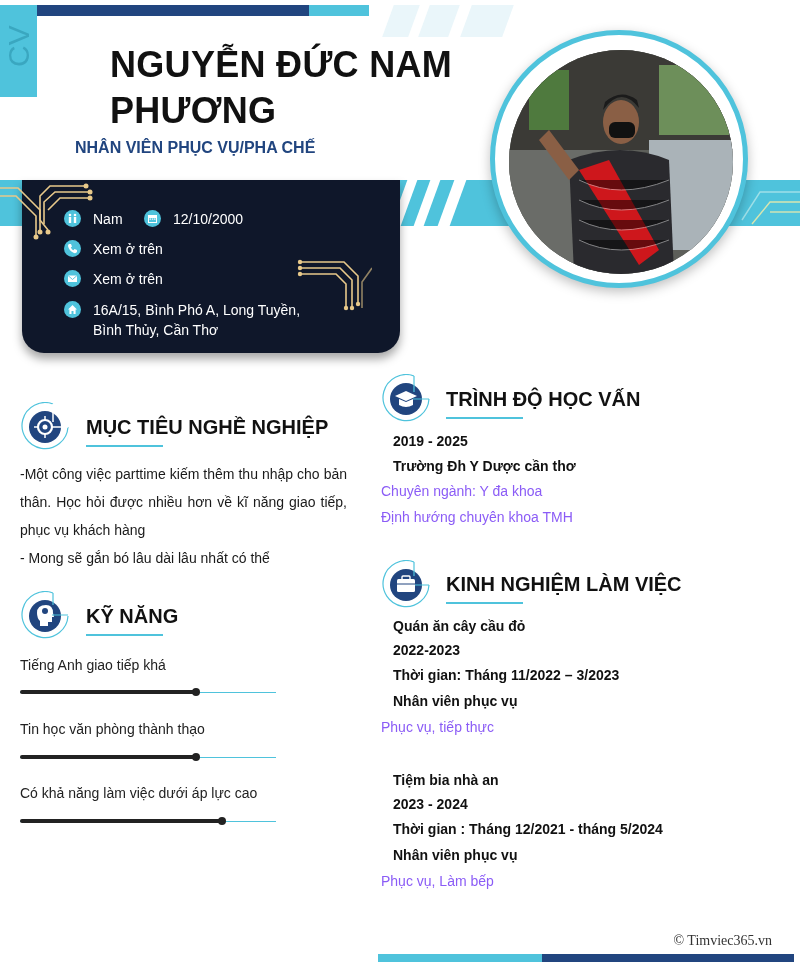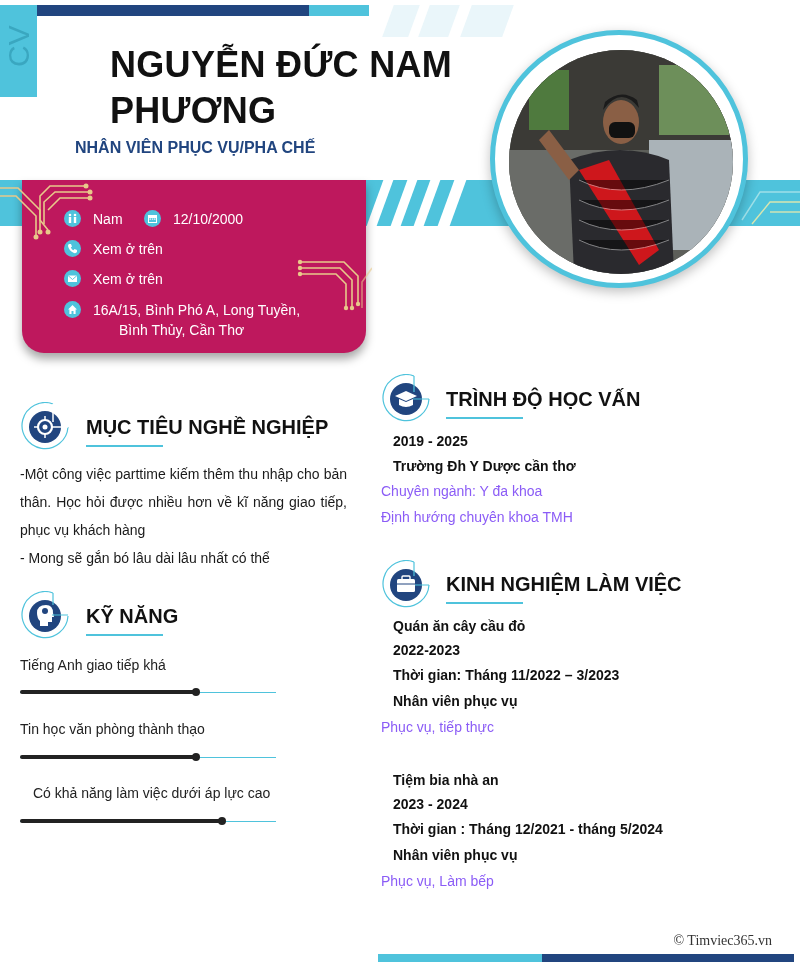--- a/index.html
+++ b/index.html
@@ -16,21 +16,21 @@
     .para { top: 5px; height: 32px; background: #eaf6fa; transform: skewX(-20deg); }
 
     .name { left: 66px; top: 42px; font-size: 36px; font-weight: 700; line-height: 46px; color: #111; letter-spacing: 0.3px; margin-left: 44px; }
     .title { left: 75px; top: 139px; font-size: 16px; font-weight: 700; color: #21457f; }
 
     
     .band { left: 0; top: 180px; width: 800px; height: 46px; background: #4fc3dc; }
     .band-white { top: 180px; height: 46px; width: 10px; background: #fff; transform: skewX(-20deg); }
 
     
-    .card { left: 22px; top: 180px; width: 344px; height: 173px; background: #be185d; border-radius: 0 0 22px 22px; box-shadow: 0 6px 10px rgba(0,0,0,0.35); }
+    .card { left: 22px; top: 180px; width: 378px; height: 173px; background: #0f172a; border-radius: 0 0 22px 22px; box-shadow: 0 6px 10px rgba(0,0,0,0.35); }
     .crow { position: absolute; display: flex; align-items: center; color: #fff; font-size: 14px; }
     .ci { width: 17px; height: 17px; border-radius: 50%; background: #4fc3dc; display: inline-flex; align-items: center; justify-content: center; color: #fff; font-size: 10px; margin-right: 12px; flex: 0 0 17px; }
     .circuit { stroke: #e8c98a; stroke-width: 1.6; fill: none; }
     .cdot { fill: #e8c98a; }
 
     
     .avatar-ring { left: 490px; top: 30px; width: 258px; height: 258px; border-radius: 50%; border: 5px solid #4fc3dc; background: #fff; box-shadow: 0 4px 12px rgba(0,0,0,0.25); }
     .avatar { left: 509px; top: 50px; width: 224px; height: 224px; border-radius: 50%; overflow: hidden; background: #6b6e6a; }
     .sec-title { font-size: 20px; font-weight: 700; color: #111; }
     .sec-underline { height: 1.5px; background: #4fc3dc; width: 77px; }
@@ -121,21 +121,21 @@
     <span>Xem ở trên</span>
   </div>
   <div class="crow" style="left:42px;top:120px;align-items:flex-start;line-height:20px;">
     <span class="ci" style="margin-top:1px;">
       <svg width="11" height="11" viewBox="0 0 11 11">
           <path d="M5.5 1 L10 5.5 L8.6 5.5 L8.6 10 L6.5 10 L6.5 7 L4.5 7 L4.5 10 L2.4 10 L2.4 5.5 L1 5.5 Z" fill="#fff"></path>
         </svg>
     </span>
     <span>
       <span style="display:block;">16A/15, Bình Phó A, Long Tuyền,</span>
-      <span style="display:block;margin-left:26px;">Bình Thủy, Cần Thơ</span>
+      <span style="display:block;">Bình Thủy, Cần Thơ</span>
     </span>
   </div>
 </div>
 
 <svg class="abs" style="left:0;top:180px;" width="100" height="60">
   <path class="circuit" d="M0 8 L18 8 L40 30 L40 50"></path>
   <path class="circuit" d="M0 16 L16 16 L36 36 L36 56"></path>
   <path class="circuit" d="M85 6 L50 6 L40 16 L40 40 L48 50"></path>
   <path class="circuit" d="M90 12 L55 12 L44 22 L44 44"></path>
   <path class="circuit" d="M90 18 L60 18 L48 30"></path>
@@ -212,21 +212,21 @@
   <div class="skill-fill" style="width:176px;"></div>
   <div class="skill-dot" style="left:172px;"></div>
 </div>
 
 <div class="abs skill-label" style="left:20px;top:721px;">Tin học văn phòng thành thạo</div>
 <div class="abs skill-track" style="left:20px;top:757px;">
   <div class="skill-fill" style="width:176px;"></div>
   <div class="skill-dot" style="left:172px;"></div>
 </div>
 
-<div class="abs skill-label" style="left:20px;top:785px;margin-left:13px;">Có khả năng làm việc dưới áp lực cao</div>
+<div class="abs skill-label" style="left:20px;top:785px;">Có khả năng làm việc dưới áp lực cao</div>
 <div class="abs skill-track" style="left:20px;top:821px;">
   <div class="skill-fill" style="width:202px;"></div>
   <div class="skill-dot" style="left:198px;"></div>
 </div>
 
 <svg class="abs" style="left:381px;top:374px;" width="50" height="50">
   <path d="M33 2 A23 23 0 1 0 48 25" stroke="#4fc3dc" stroke-width="1.2" fill="none"></path>
   <circle cx="25" cy="25" r="16" fill="#21457f"></circle>
   <path d="M14 22 L25 17 L36 22 L25 27Z" fill="#fff"></path>
   <path d="M18 25 L18 31 Q25 35 32 31 L32 25 L25 28Z" fill="#fff"></path>

